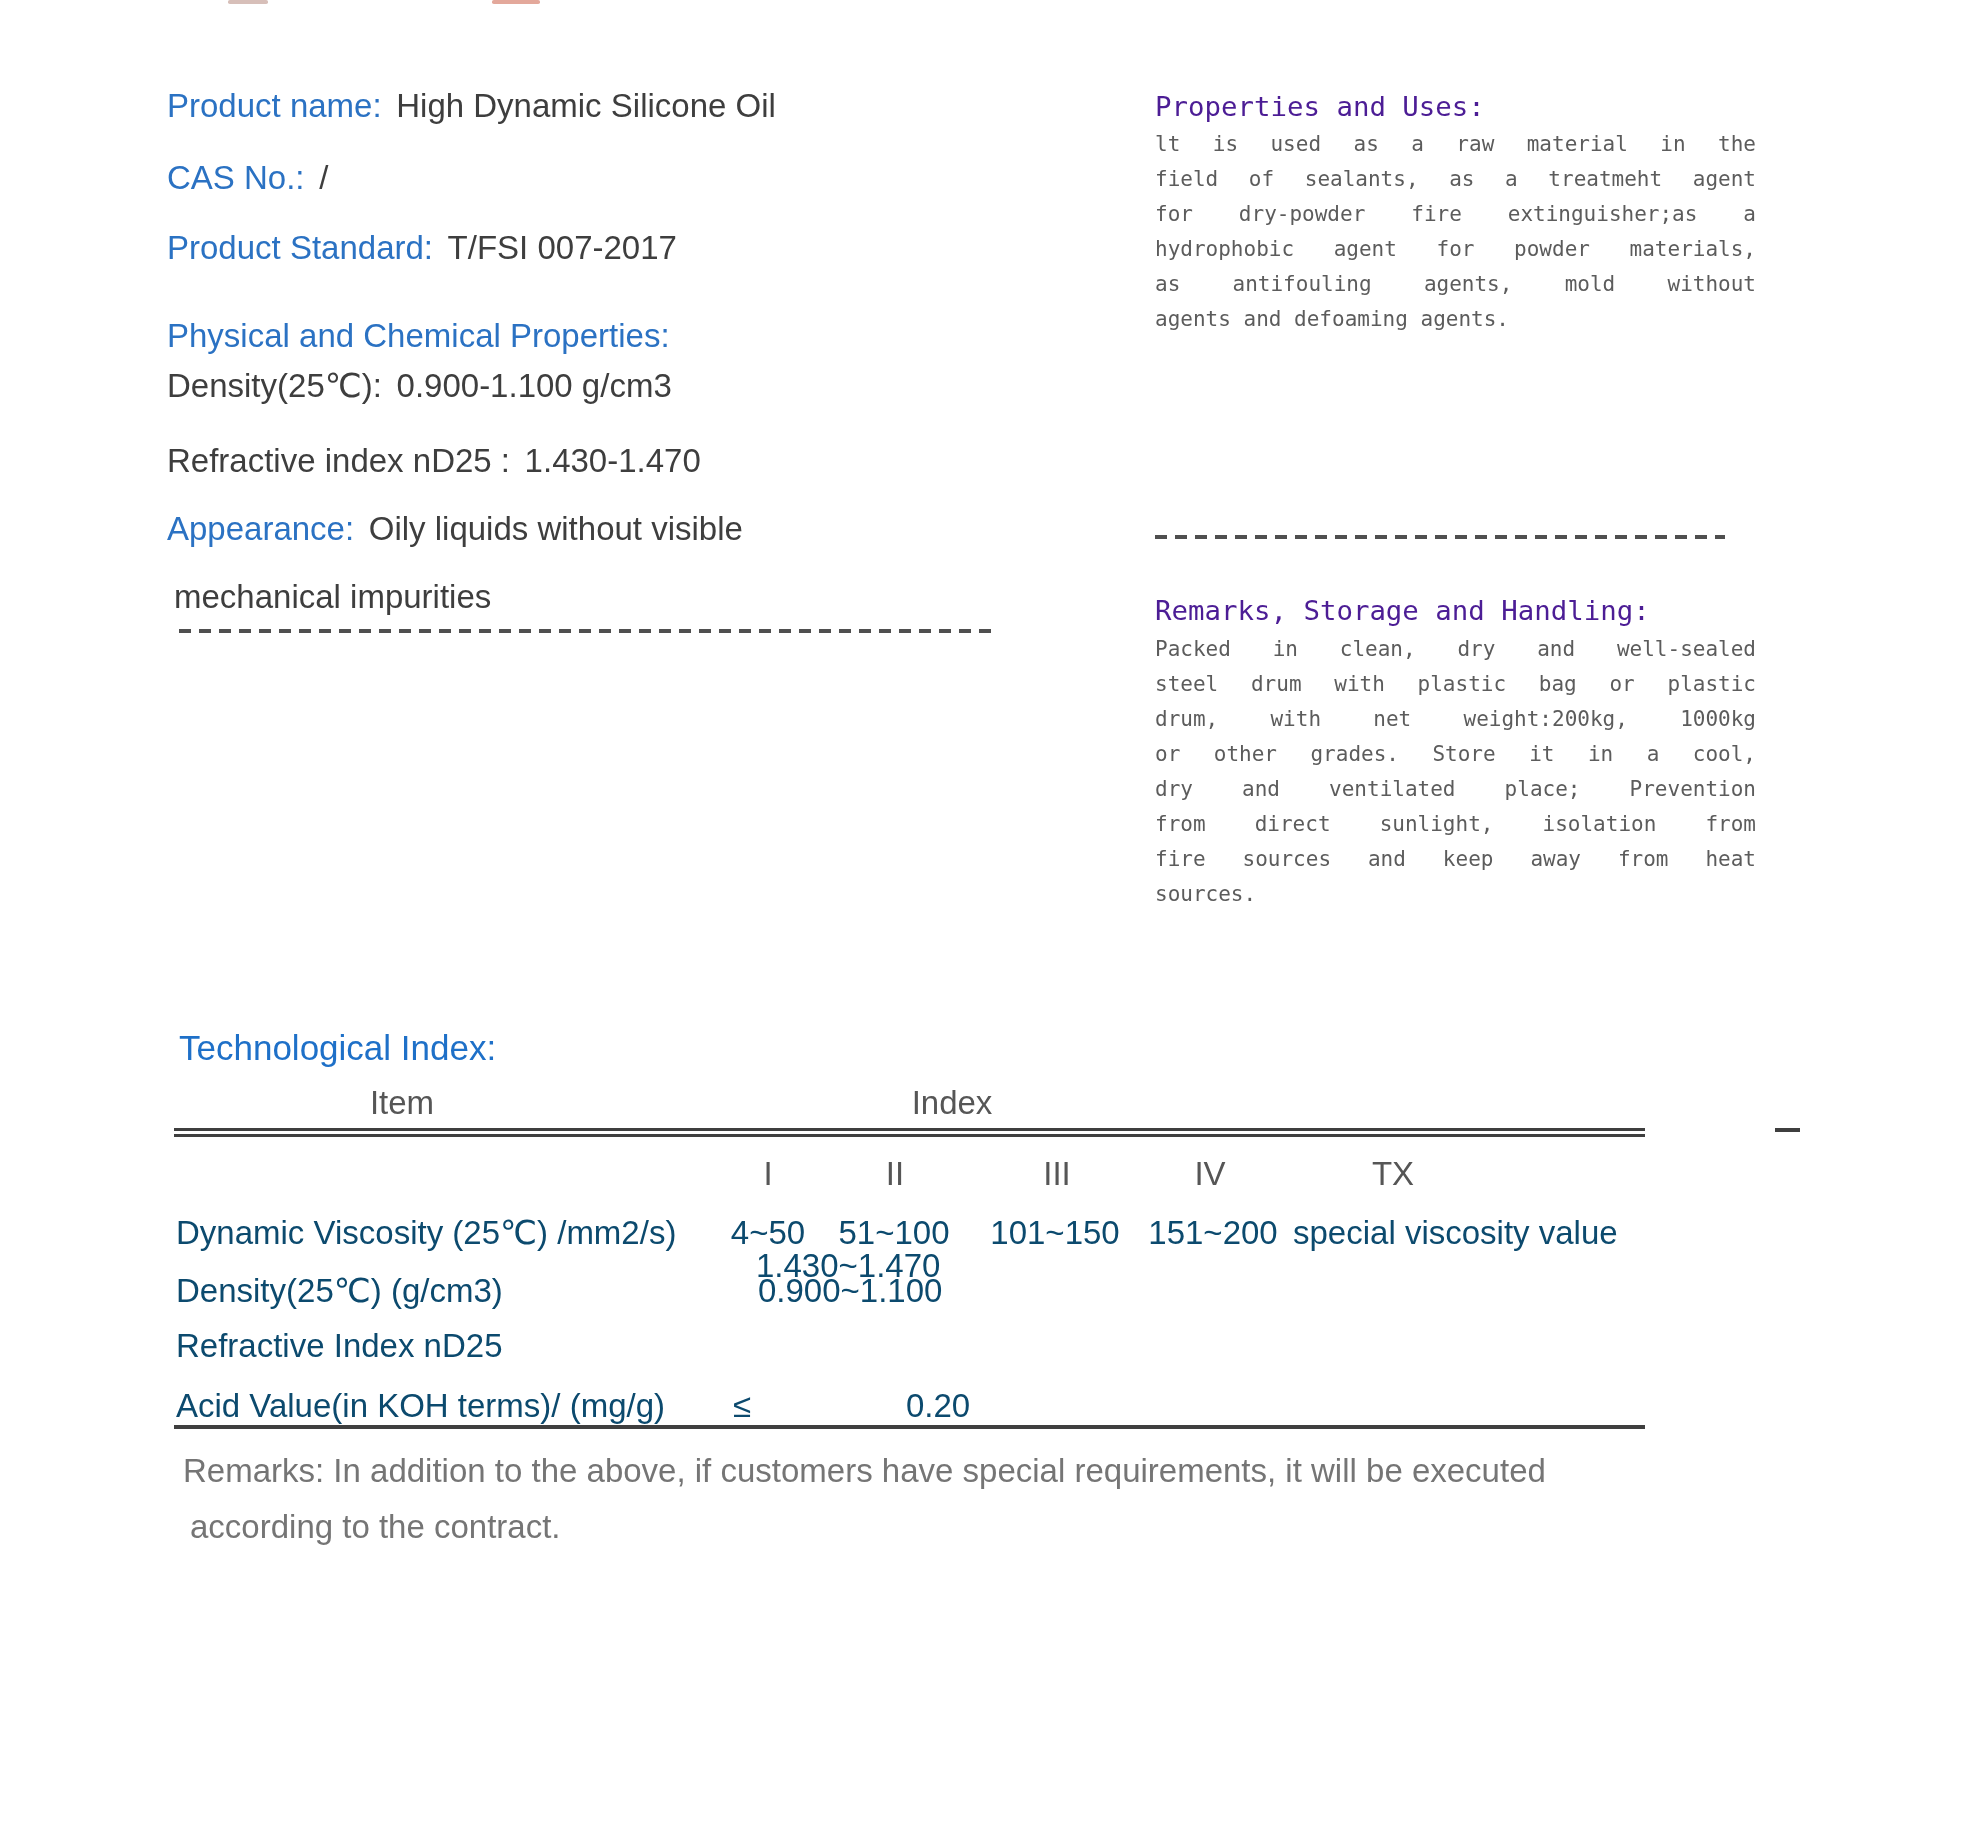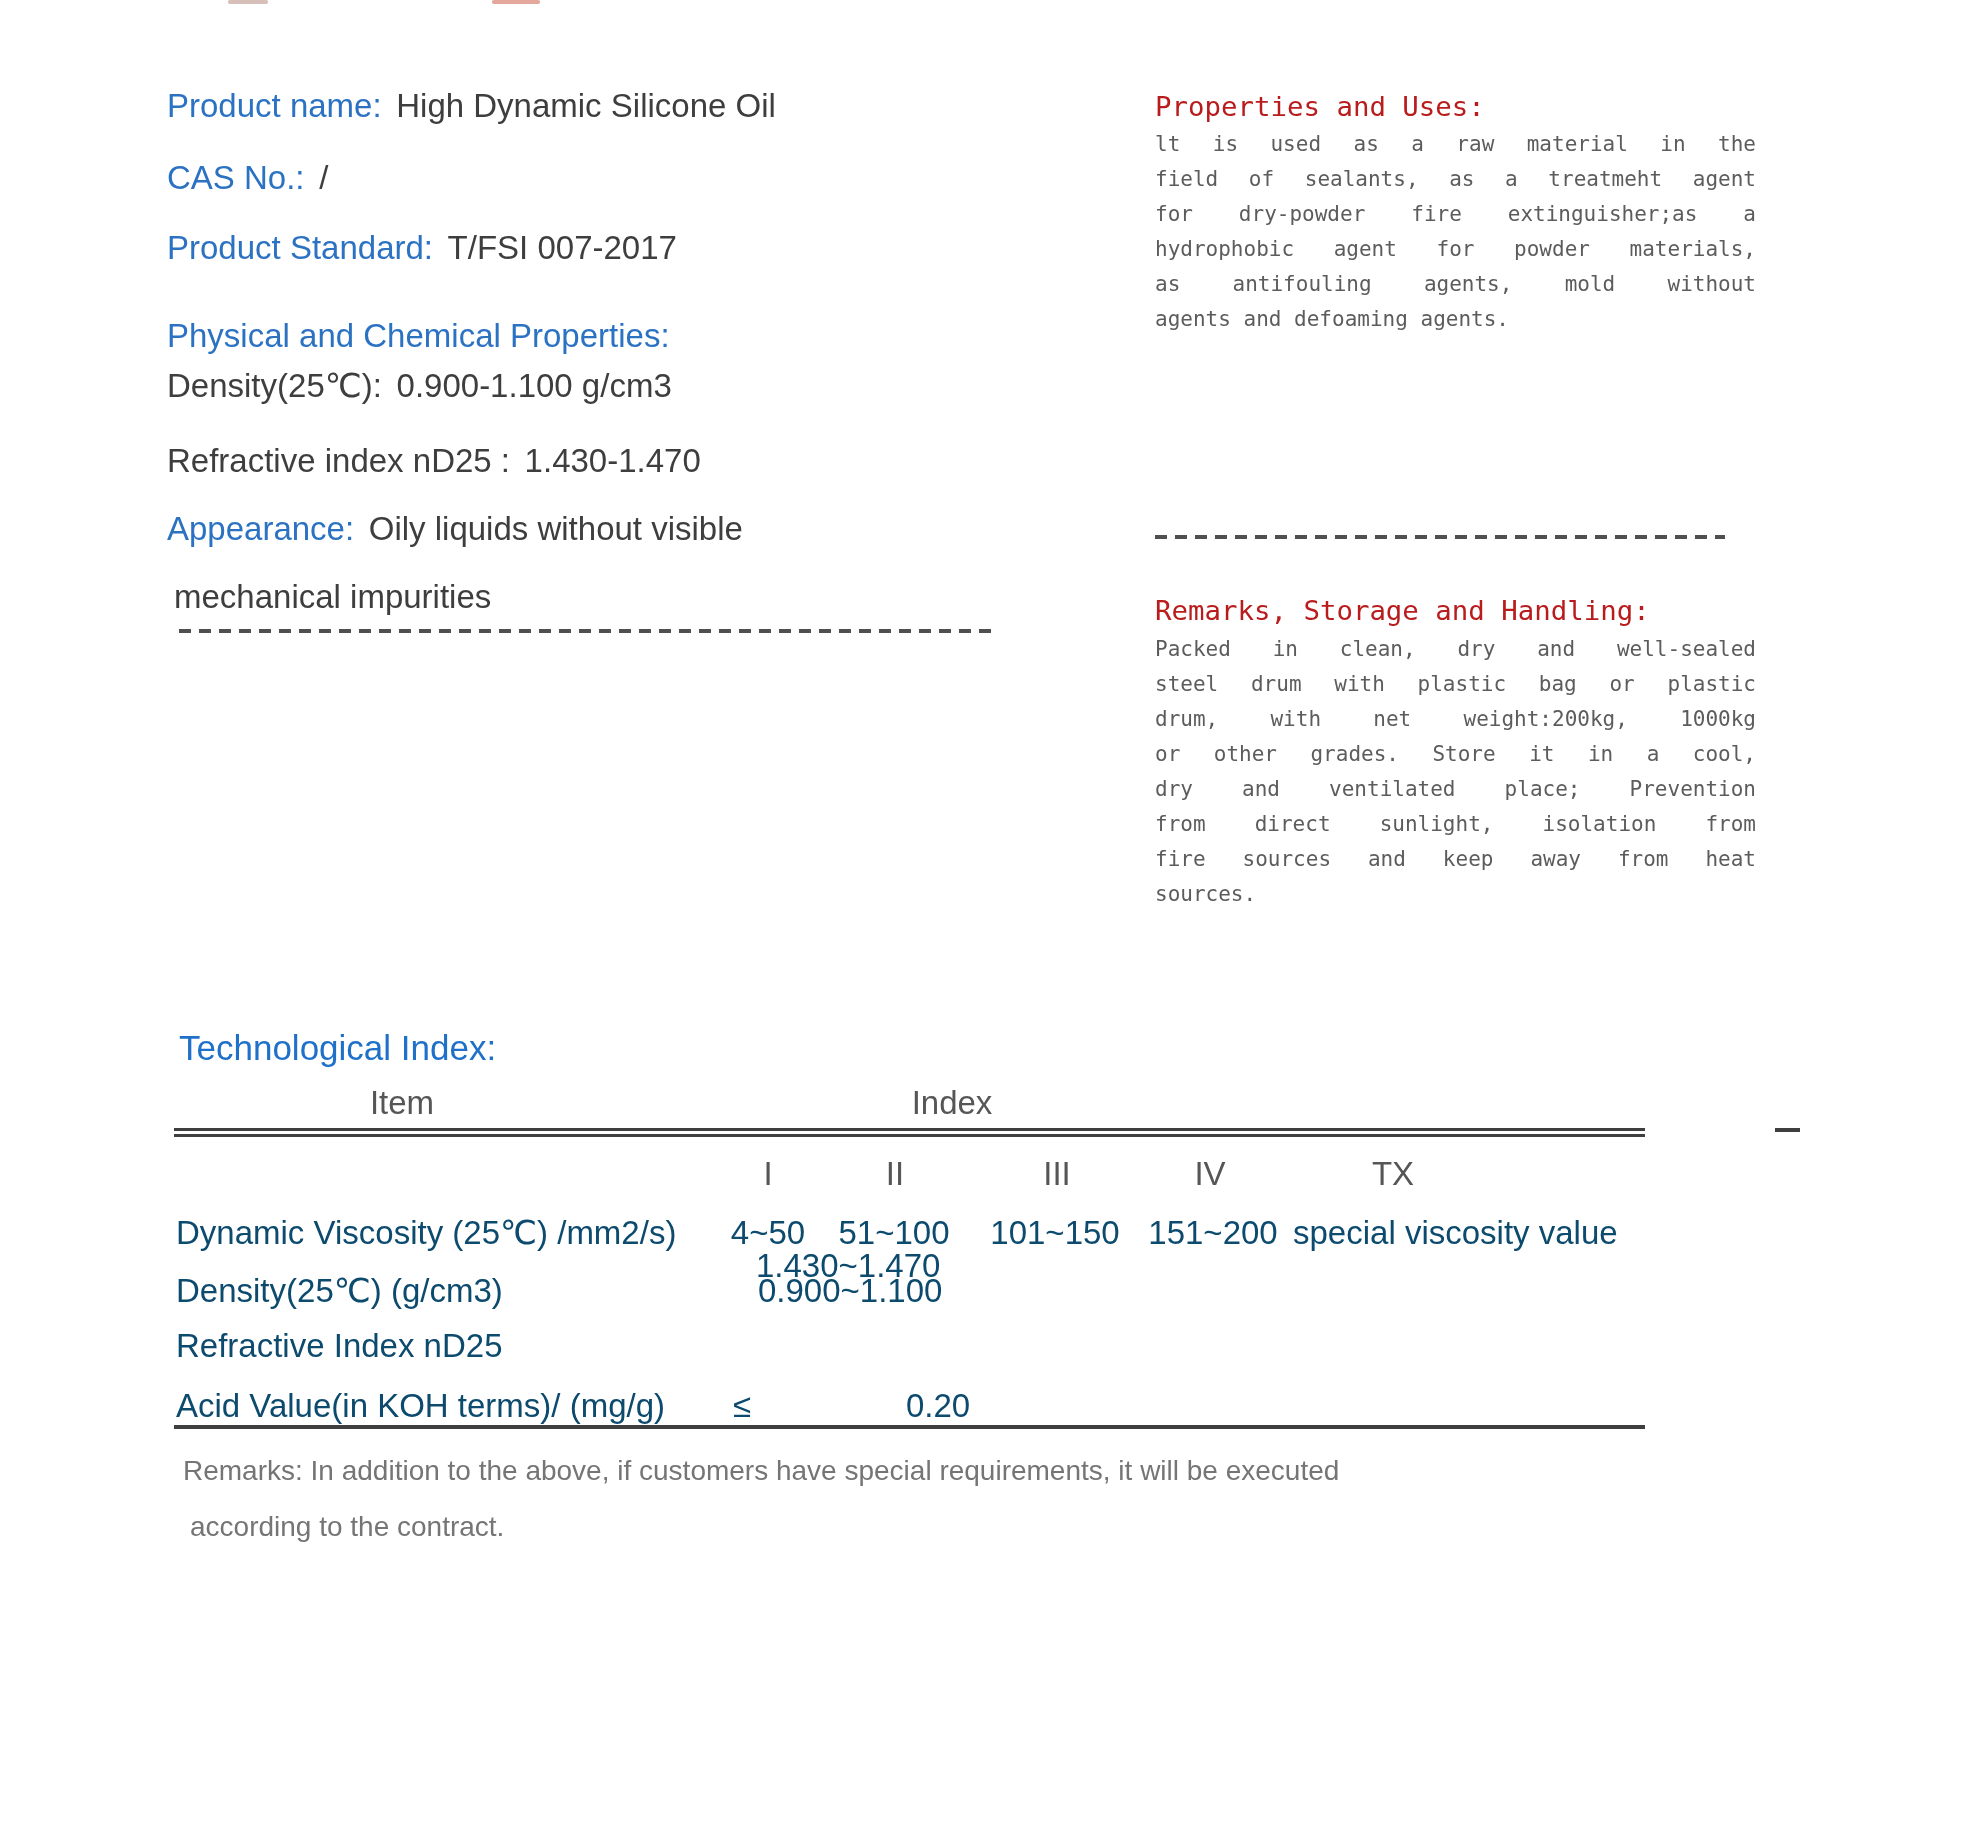--- a/index.html
+++ b/index.html
@@ -19,32 +19,32 @@
   .lfield{font-size:33px;line-height:42px;color:#3e3e3e;white-space:nowrap;}
   .lbl-blue{color:#2b72c3;}
   .lbl-dark{color:#3e3e3e;}
   .lfield .val{margin-left:14.6px;}
 
   
   .dashline{height:3.7px;background:repeating-linear-gradient(90deg,#4f4f4f 0 12px,transparent 12px 20px);}
 
   
   .mono{font-family:"DejaVu Sans Mono","Liberation Mono",monospace;}
-  .rhead{font-size:27.4px;line-height:37px;color:#b91c1c;white-space:nowrap;}
+  .rhead{font-size:27.4px;line-height:37px;color:#4c1d95;white-space:nowrap;}
   .rpara{width:601px;}
   .rline{font-size:21px;line-height:35px;color:#5c5c5c;text-align:justify;text-align-last:justify;}
   .rline.last{text-align:left;text-align-last:left;}
 
   
   .tbl-title{font-size:35px;line-height:42px;color:#1e70c8;white-space:nowrap;}
   .tbl-head{font-size:33px;line-height:40px;color:#565656;white-space:nowrap;}
   .tbl-cell{font-size:33px;line-height:40px;color:#0c4a6e;white-space:nowrap;}
   .centered{transform:translateX(-50%);}
   .hline{background:#3f3f3f;}
-  .remarks{font-size:28px;line-height:42px;color:#757575;white-space:nowrap;}
+  .remarks{font-size:33px;line-height:42px;color:#757575;white-space:nowrap;}
 </style>
 </head>
 <body>
 
 <div class="abs smudge smudge-a"></div>
 <div class="abs smudge smudge-b"></div>
 
 <div>
 
   <div class="abs lfield" style="left:167px;top:85px;">

